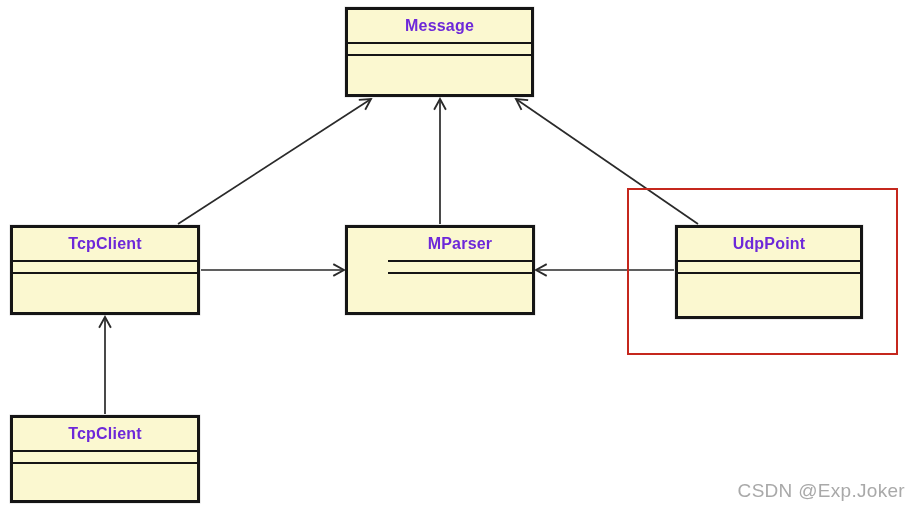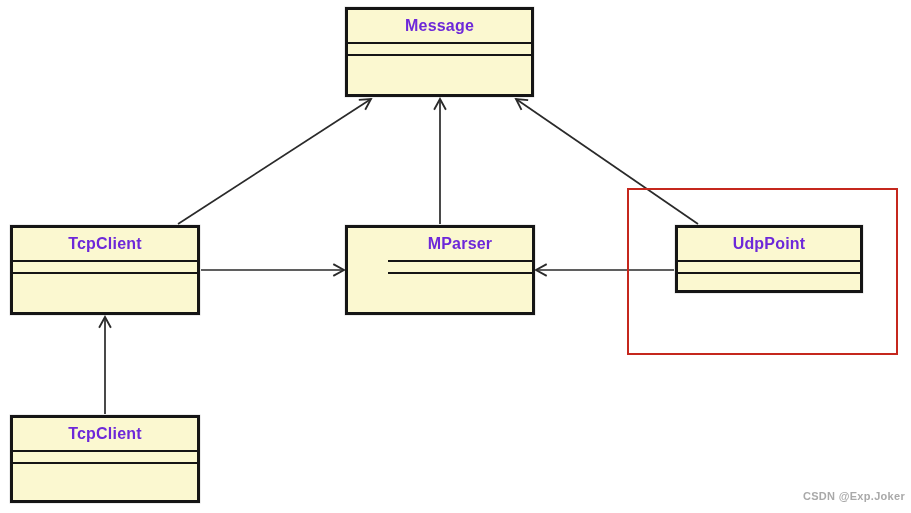--- a/index.html
+++ b/index.html
@@ -60,30 +60,29 @@
     height: 167px;
     box-sizing: border-box;
     border: 2px solid #c5271d;
     background: transparent;
     pointer-events: none;
   }
   .watermark {
     position: absolute;
     right: 6px;
     bottom: 11px;
-    font-size: 11px;
+    font-size: 19px;
     color: #a9a9a9;
     letter-spacing: 0.3px;
-    font-weight: bold;
   }
   
   #box-message   { left: 345px; top: 7px;   width: 189px; height: 90px; }
   #box-tcpclient { left: 10px;  top: 225px; width: 190px; height: 90px; }
   #box-mparser   { left: 345px; top: 225px; width: 190px; height: 90px; padding-left: 40px; }
-  #box-udppoint  { left: 675px; top: 225px; width: 188px; height: 68px; }
+  #box-udppoint  { left: 675px; top: 225px; width: 188px; height: 94px; }
   #box-tcpserver { left: 10px;  top: 415px; width: 190px; height: 88px; }
 </style>
 </head>
 <body>
 
 <div class="canvas">
 
   <svg class="edges-layer" width="911" height="513" viewBox="0 0 911 513" xmlns="http://www.w3.org/2000/svg">
     <defs>
       <marker id="openArrow" viewBox="0 0 14 14" refX="12" refY="7" markerWidth="15" markerHeight="15" orient="auto" markerUnits="userSpaceOnUse">

